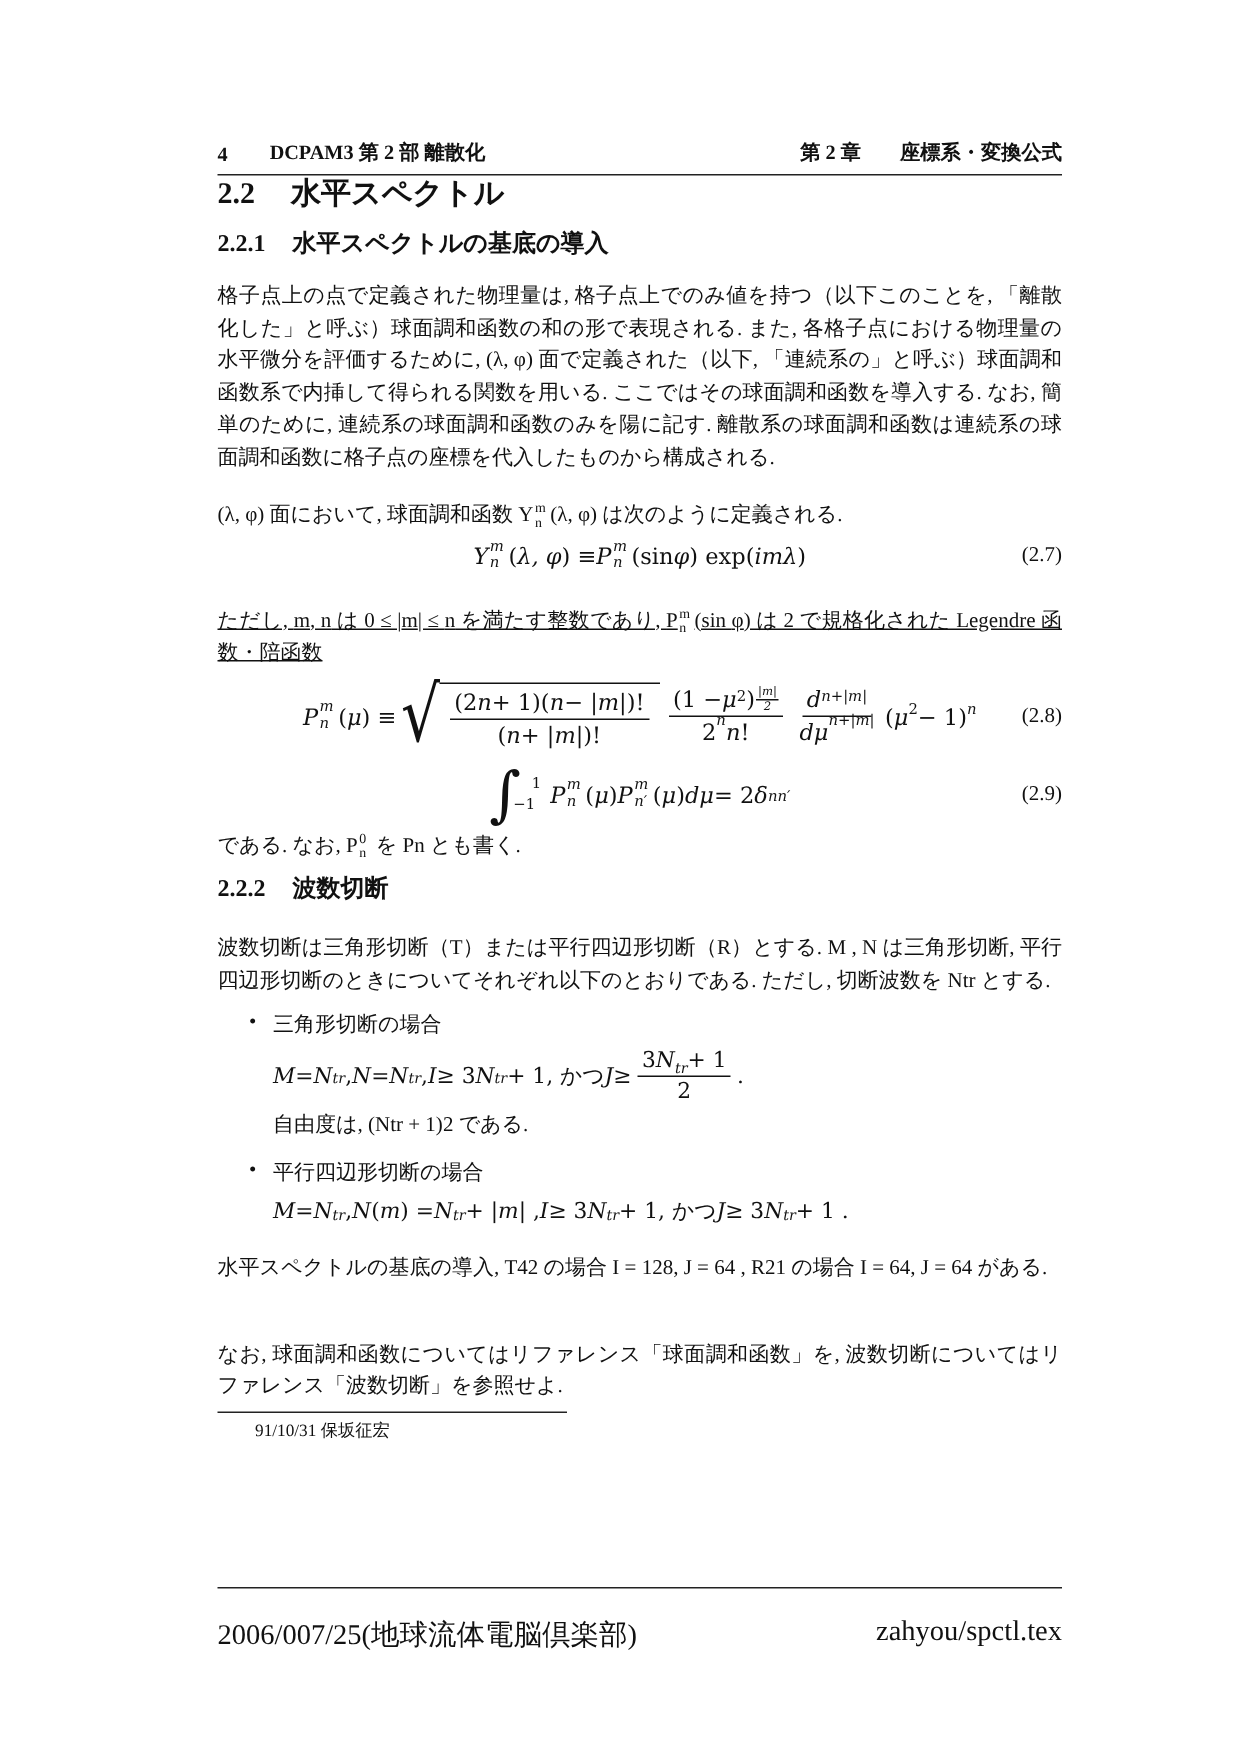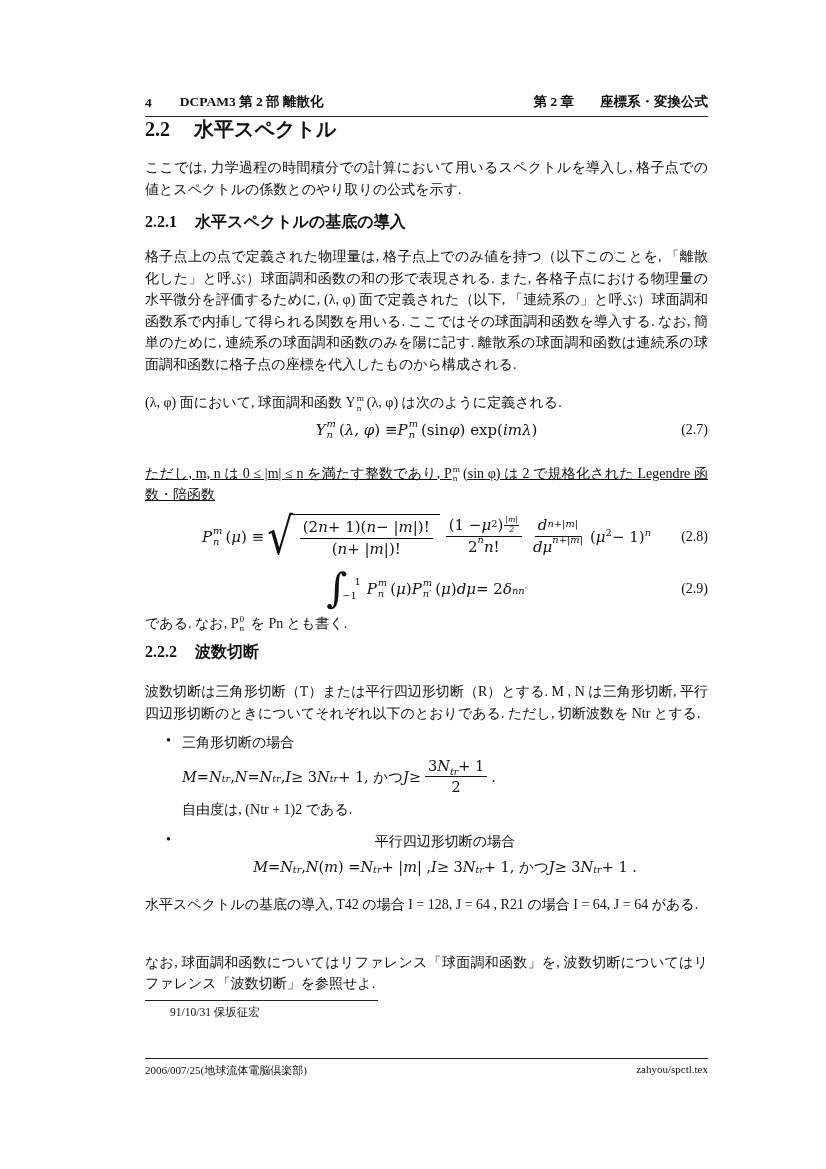--- a/index.html
+++ b/index.html
@@ -62,54 +62,53 @@
   .int-wrap { display:inline-flex; align-items:center; margin-right:6px; }
   .int-sym { font-size:2.7em; line-height:0.95; }
   .int-lims { display:inline-flex; flex-direction:column; justify-content:space-between;
               height:2.9em; font-size:0.66em; margin-left:-1px; padding:2px 0; }
   .int-sup { align-self:flex-end; }
   .int-sub { align-self:flex-start; position:relative; left:-4px; }
 
   
   ul.trunc { list-style:none; margin-top:8px; padding-left:37px; font-size:14px; }
   ul.trunc li { position:relative; }
-  ul.trunc li + li { margin-top:10px;text-align:center; }
+  ul.trunc li + li { margin-top:10px; }
   ul.trunc li::before { content:"•"; position:absolute; left:-16px; top:1px; font-size:14px; }
   .b-label { line-height:22px; }
   .b-eq { margin-top:3px; line-height:22px; font-size:14.5px; display:inline-flex; align-items:center; }
   .b-dof { margin-top:3px; line-height:22px; }
 
   
   .fn-rule { margin-top:5px; width:233px; border-top:1px solid #222; }
   .fn-text { margin-top:4px; padding-left:25px; font-size:11.5px; }
 
   
   .footer { position:absolute; left:145px; width:563px; top:1058px;
-            border-top:1px solid #222; padding-top:4px; display:flex;
-            justify-content:space-between; font-size:11px; }
+            border-top:1px solid #222; padding-top:18px; display:flex;
+            justify-content:space-between; font-size:19px; }
 </style>
 </head>
 <body>
 
 <div class="page">
   <div class="col">
 
     <div class="hdr">
       <span class="pageno">4</span>
       <span>DCPAM3 第 2 部 離散化</span>
       <span class="spring"></span>
       <span class="chap">第 2 章</span>
       <span>座標系・変換公式</span>
     </div>
 
     <h1 class="sec">
       <span class="no">2.2</span><span>水平スペクトル</span>
     </h1>
 
-    <p class="body mt-intro"><span>ここでは, 力学過程の時間積分での計算において用いるスペクトルを導入し, 格子点での値とスペクトルの係数とのやり取りの公式を示す.</span></p>
 
     <h2 class="sub mt-sub1">
       <span class="no">2.2.1</span><span>水平スペクトルの基底の導入</span>
     </h2>
 
     <p class="body mt-p1"><span>格子点上の点で定義された物理量は, 格子点上でのみ値を持つ（以下このことを, 「離散化した」と呼ぶ）球面調和函数の和の形で表現される. また, 各格子点における物理量の水平微分を評価するために, (</span><span class="i">λ, φ</span><span>) 面で定義された（以下, 「連続系の」と呼ぶ）球面調和函数系で内挿して得られる関数を用いる. ここではその球面調和函数を導入する. なお, 簡単のために, 連続系の球面調和函数のみを陽に記す. 離散系の球面調和函数は連続系の球面調和函数に格子点の座標を代入したものから構成される.</span></p>
 
     <p class="body mt-p2"><span>(</span><span class="i">λ, φ</span><span>) 面において, 球面調和函数 </span><span class="i">Y</span><span class="supsub">
           <span class="ss-sup"><span class="i">m</span></span>
           <span class="ss-sub"><span class="i">n</span></span>

